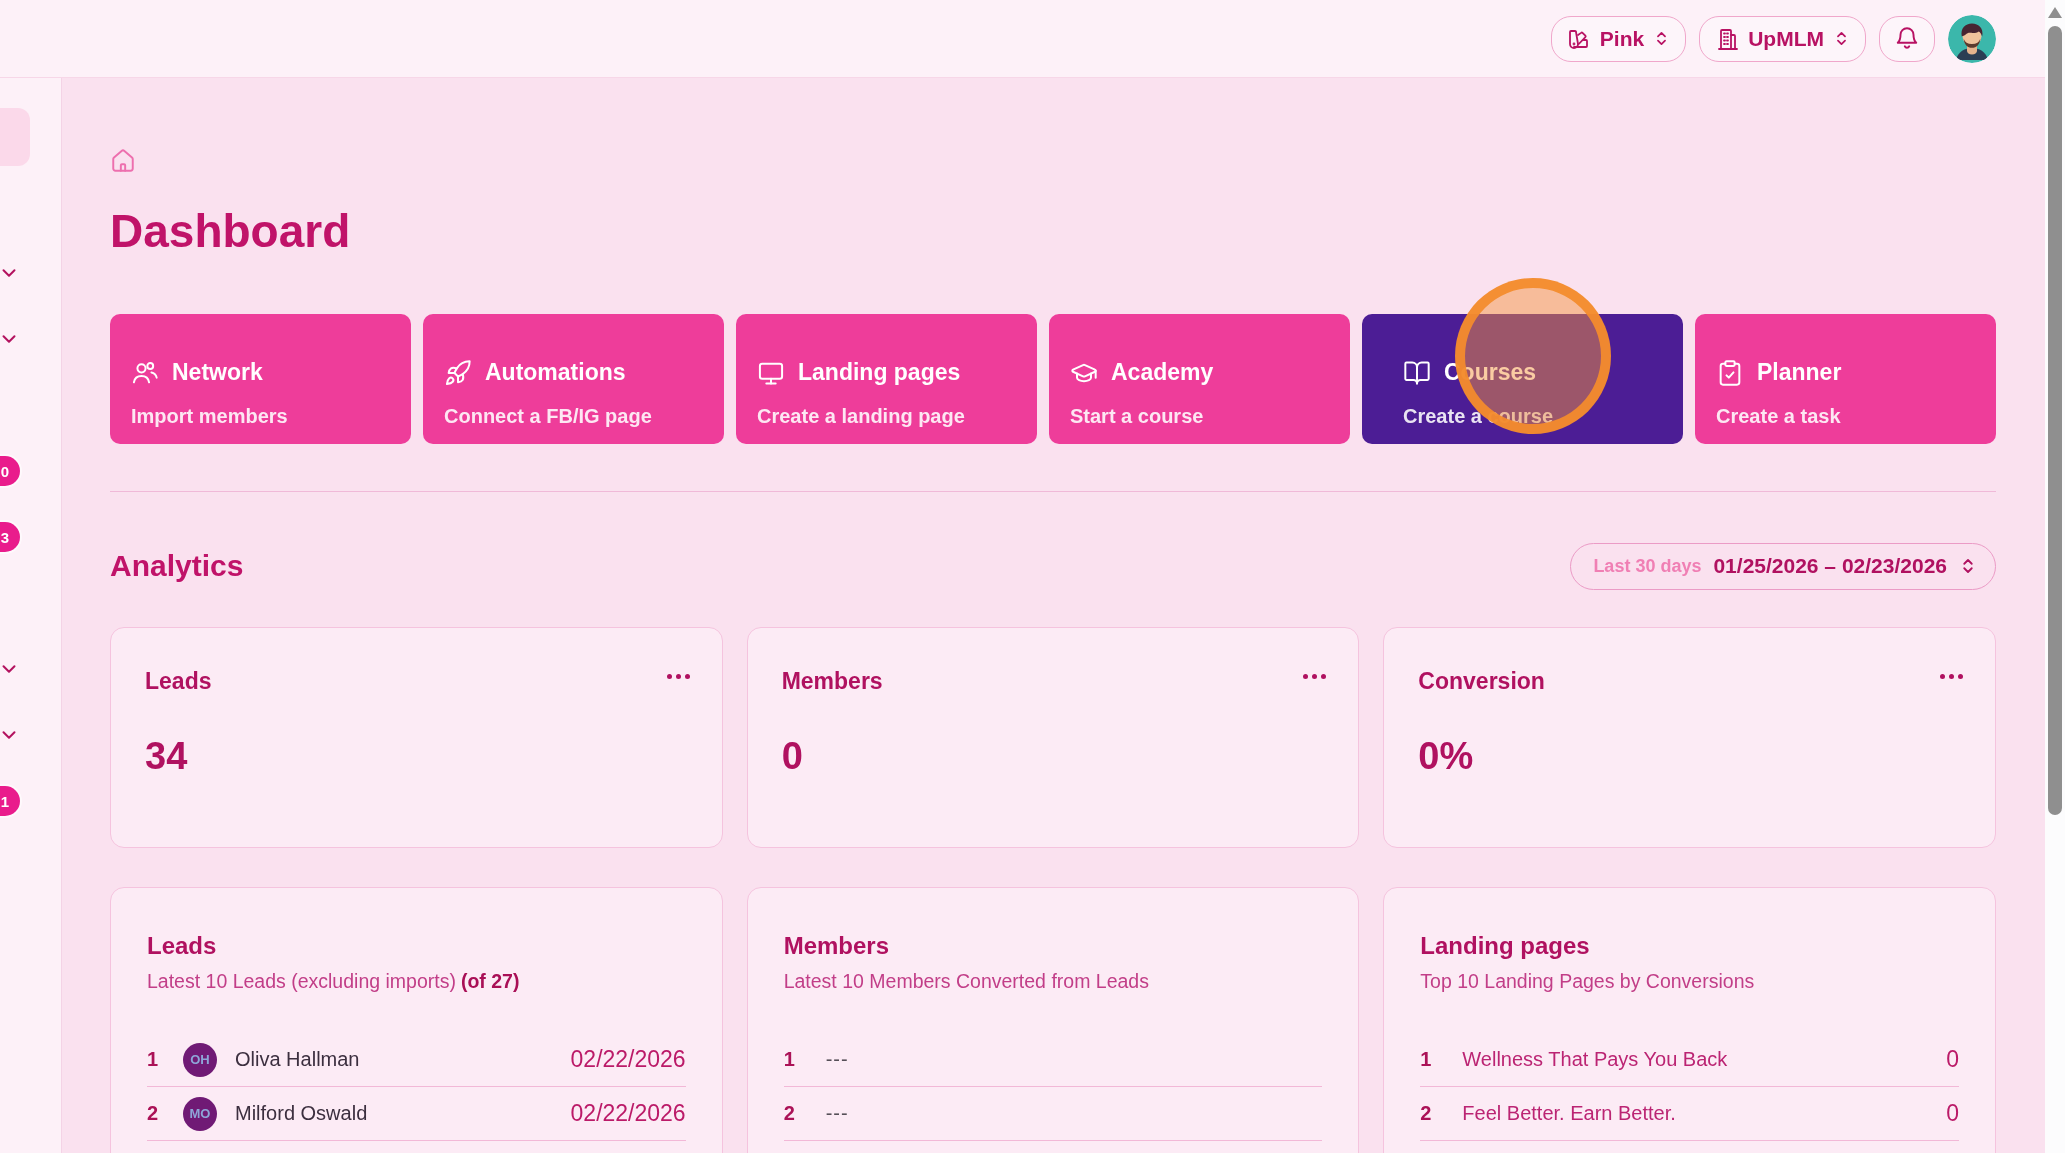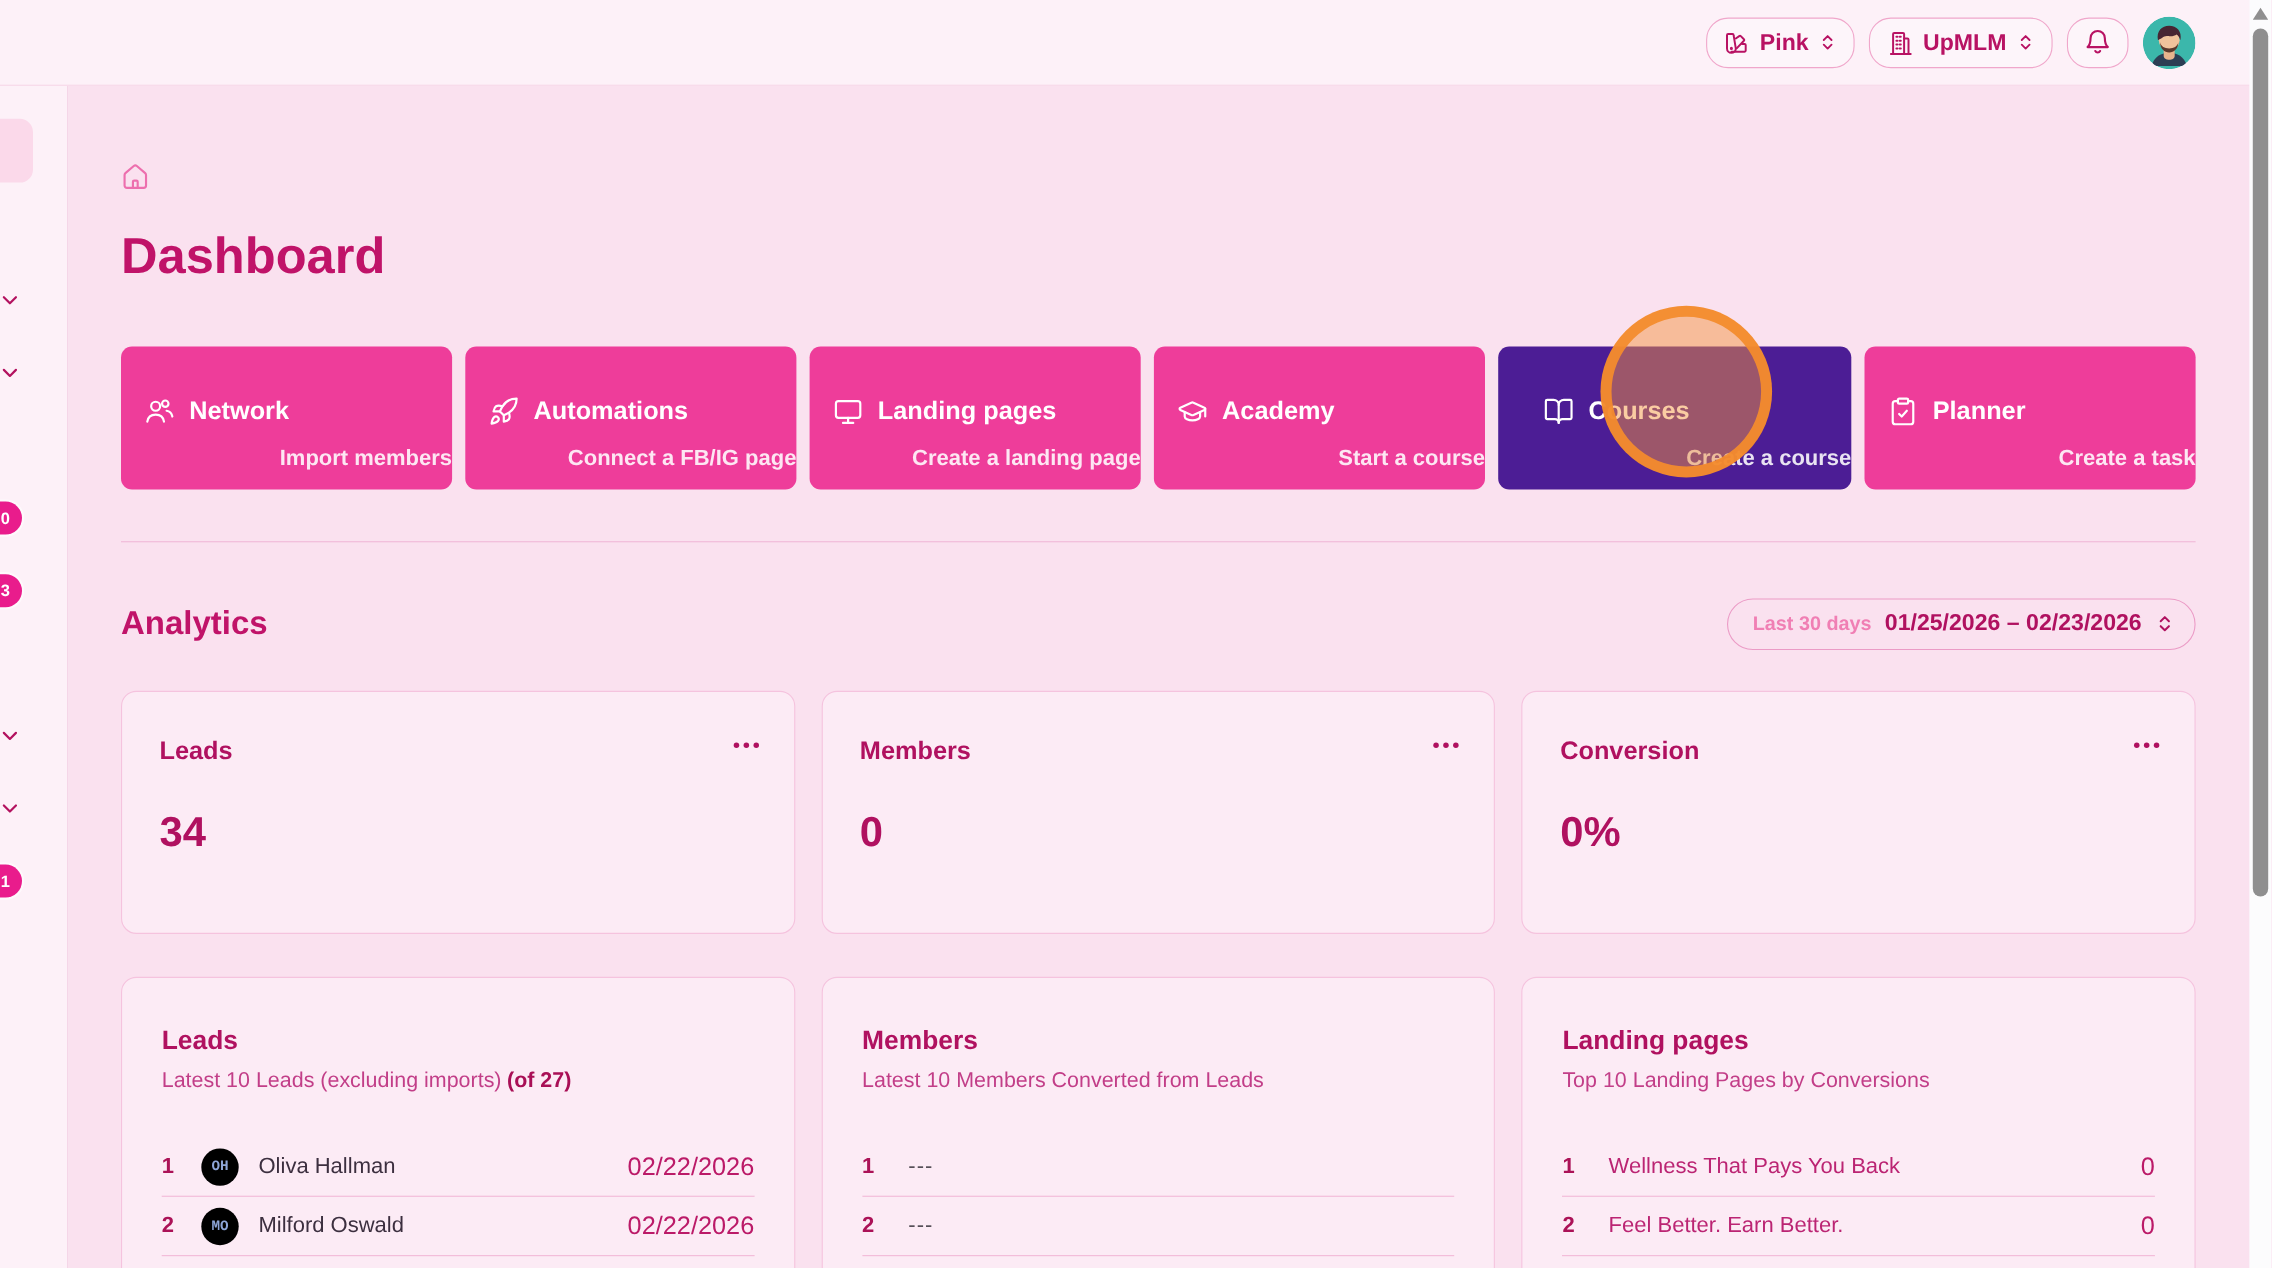--- a/index.html
+++ b/index.html
@@ -33,21 +33,21 @@
                 box-shadow:0 0 0 2px rgba(255,255,255,0.6); }
 
   
   .main { position:absolute; left:62px; top:78px; width:1983px; height:1075px;
           background:#fae1ef; padding:0 49px 0 48px; overflow:hidden; }
   .breadcrumb-home { margin-top:70px; width:26px; height:26px; color:#ed6fae; cursor:pointer; }
   .page-title { margin-top:22px; font-size:46px; line-height:62px; font-weight:800; color:#c01369; }
 
   .qa-row { margin-top:52px; display:flex; gap:12px; height:130px; }
   .qa-card { flex:1; background:#ee3d9a; border-radius:10px; color:#fff; cursor:pointer;
-             padding:28px 0 0 21px; border:none; text-align:right; }
+             padding:28px 0 0 21px; border:none; text-align:left; }
   .qa-card.active { background:#4c1d95;padding-left:41px; }
   .qa-top { display:flex; align-items:center; gap:13px; }
   .qa-title { font-size:23px; font-weight:700; color:#ffffff; }
   .qa-sub { margin-top:18px; font-size:20px; font-weight:700; color:rgba(255,255,255,0.88); }
 
   .section-divider { margin-top:47px; height:1px; background:#f0b9d8; border:none; }
 
   .an-head { margin-top:50px; height:48px; display:flex; align-items:center; justify-content:space-between; }
   .an-title { font-size:30px; font-weight:800; color:#c01369; }
   .date-pill { display:flex; align-items:center; height:47px; padding:0 18px 0 22px;
@@ -67,23 +67,23 @@
 
   .lists-row { margin-top:39px; display:flex; gap:24px; }
   .list-card { flex:1; height:420px; background:#fcebf5; border:1px solid #f5c3de; border-radius:14px;
                padding:44px 36px 0 36px; }
   .list-title { font-size:24px; font-weight:800; color:#b01160; }
   .list-sub { margin-top:10px; font-size:19.5px; color:#c23e88; }
   .list-sub b { color:#a90f56; font-weight:700; margin-left:5px; }
   .list-rows { margin-top:40px; }
   .list-row { display:flex; align-items:center; height:54px; border-bottom:1px solid #f2b8d7; cursor:pointer; }
   .row-idx { width:30px; font-size:20px; font-weight:700; color:#ab1257; flex:none; }
-  .row-avatar { width:34px; height:34px; border-radius:50%; background:#000000; color:#8ea6d8;
+  .row-avatar { width:34px; height:34px; border-radius:50%; background:#701a75; color:#8ea6d8;
                 font-size:13px; font-weight:700; display:flex; align-items:center; justify-content:center;
-                margin:0 18px 0 6px; flex:none;font-family:Liberation Mono, monospace; }
+                margin:0 18px 0 6px; flex:none; }
   .row-name { font-size:20px; color:#3c2f3f; }
   .row-name.pinkname { color:#bb2473; }
   .row-name.muted { color:#554f57; margin-left:12px; letter-spacing:1px; }
   .row-value { margin-left:auto; font-size:23px; color:#bb1a68; }
 
   
   .click-indicator { position:absolute; left:1455px; top:278px; width:156px; height:156px;
                      border-radius:50%; border:10px solid rgba(243,140,45,0.95);
                      background:rgba(244,148,60,0.48); z-index:50; pointer-events:none; }
 

